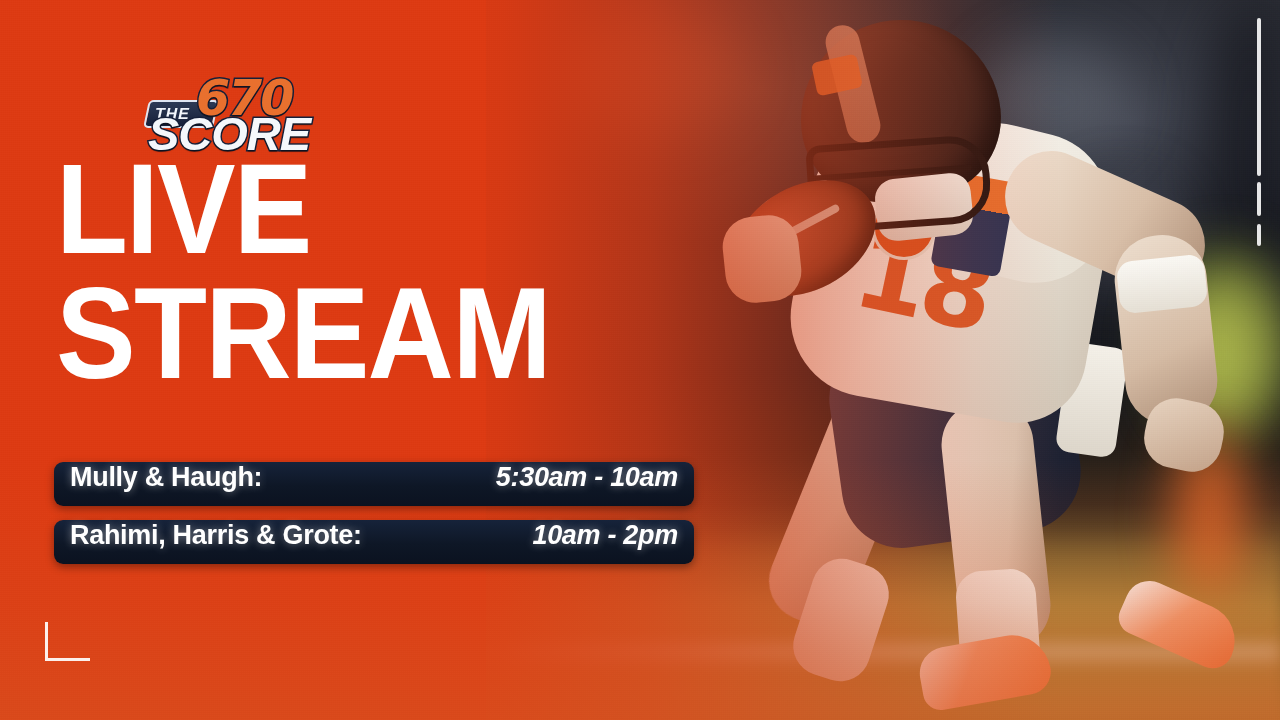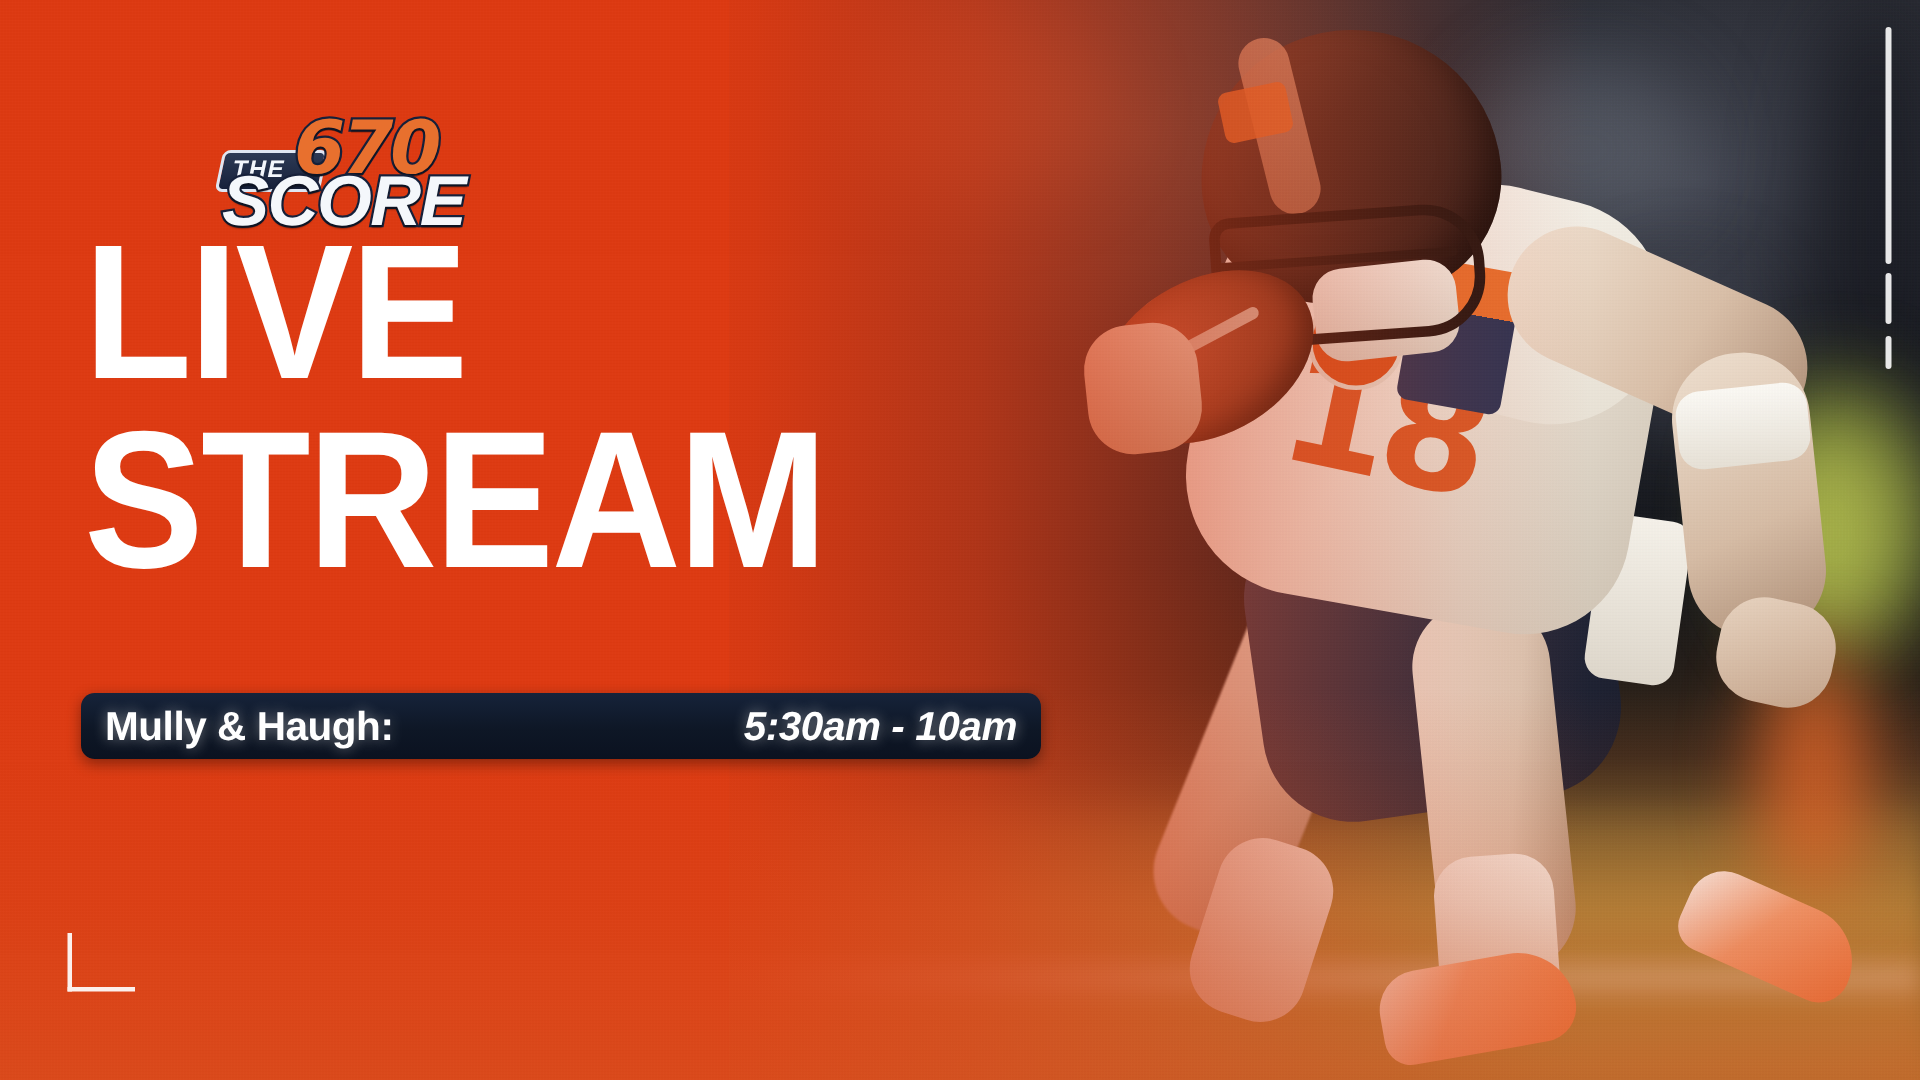--- a/index.html
+++ b/index.html
@@ -268,21 +268,21 @@
   }
   .headline .line.l2{font-size:130px;margin-top:6px;}
 
   
   .schedule{position:absolute;left:54px;top:462px;width:640px;}
   .row{
     position:relative;height:44px;margin-bottom:14px;
     background:linear-gradient(180deg,#16233a 0%,#0e1726 55%,#0b1220 100%);
     border-radius:9px;
     box-shadow:0 3px 9px rgba(0,0,0,.38);
-    display:flex;align-items:center;
+    display:flex;align-items:flex-start;
     padding:0 16px;box-sizing:border-box;
   }
   .row .show{
     color:#ffffff;font-size:27px;font-weight:bold;white-space:nowrap;
     font-family:"Liberation Sans",sans-serif;letter-spacing:-.3px;
     text-shadow:0 0 9px rgba(255,255,255,.45);
   }
   .row .time{
     color:#ffffff;font-size:27px;font-weight:bold;font-style:italic;white-space:nowrap;
     font-family:"Liberation Sans",sans-serif;letter-spacing:-.3px;
@@ -378,20 +378,24 @@
   <div class="headline">
     <span class="line l1">LIVE</span>
     <span class="line l2">STREAM</span>
   </div>
 
   <div class="schedule">
     <div class="row">
       <span class="show">Mully &amp; Haugh:</span>
       <span class="time">5:30am - 10am</span>
     </div>
+    <div class="row">
+      <span class="show">Rahimi, Harris &amp; Grote:</span>
+      <span class="time">10am - 2pm</span>
+    </div>
   </div>
 
   <div class="corner-bracket"></div>
   <div class="vline s1"></div>
   <div class="vline s2"></div>
   <div class="vline s3"></div>
 
 </div>
 
 </body></html>

